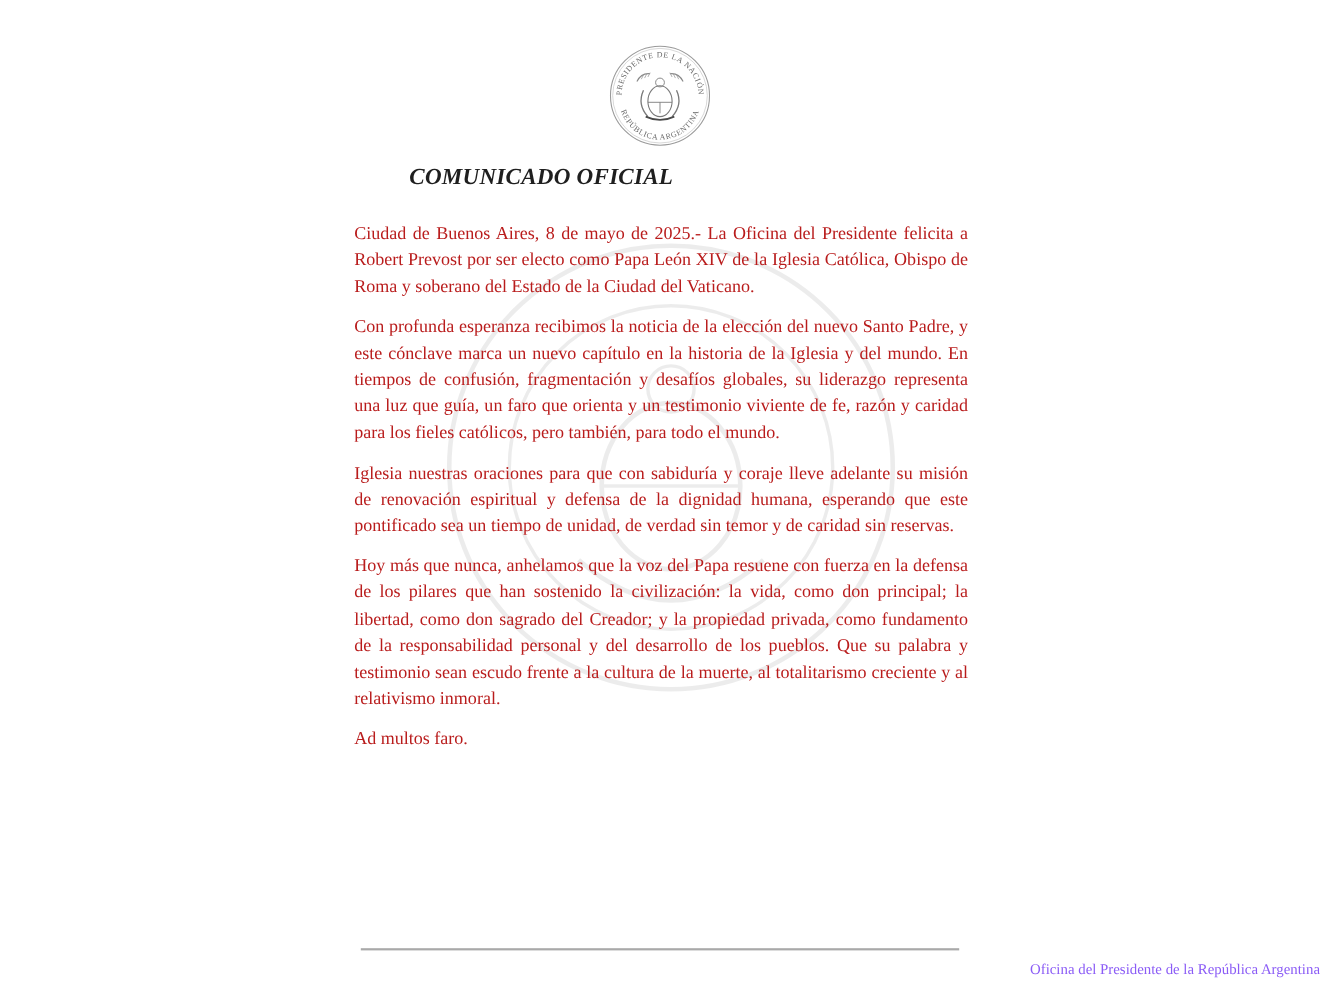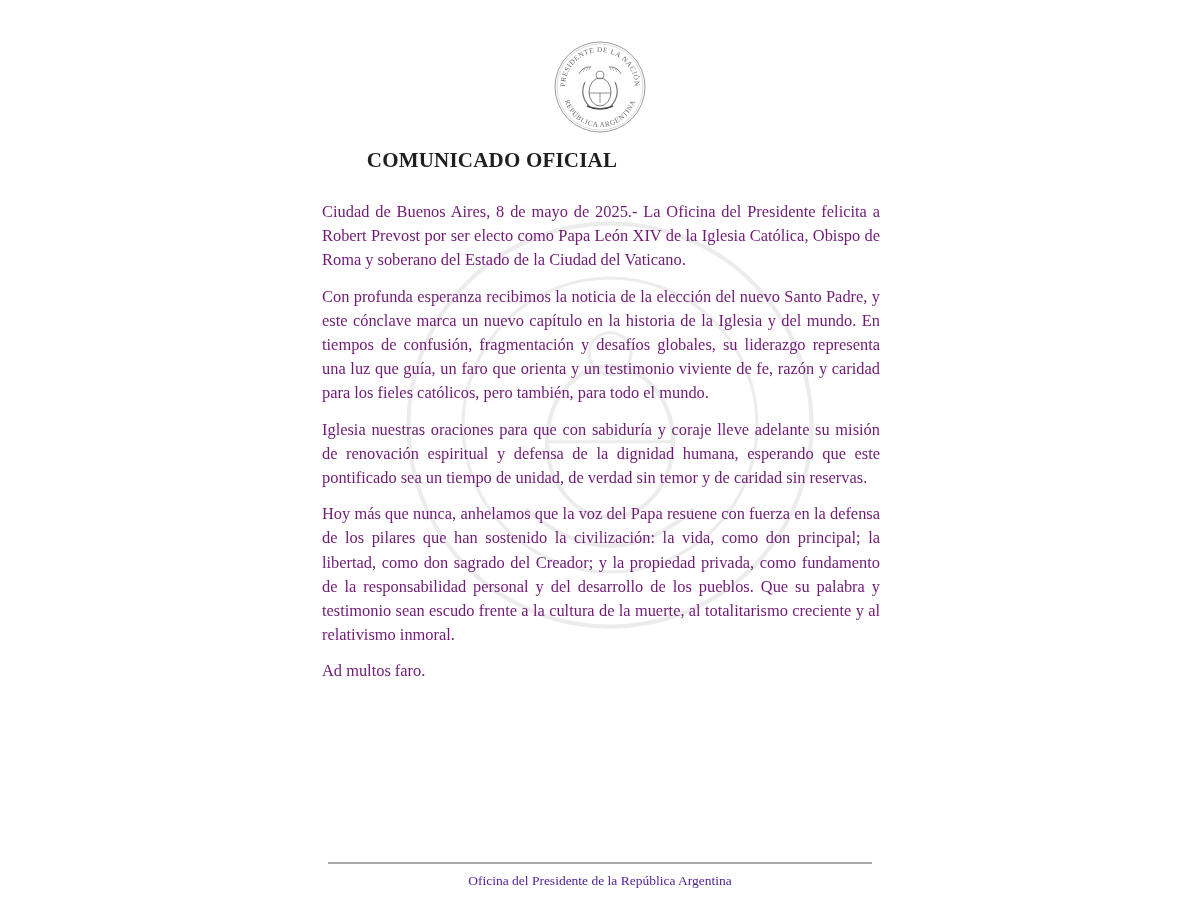--- a/index.html
+++ b/index.html
@@ -43,50 +43,51 @@
       left: 0;
       width: 984px;
       top: 148px;
       text-align: center;
       font-family: "Liberation Serif", "DejaVu Serif", serif;
       font-weight: bold;
       font-size: 21px;
       letter-spacing: 0.2px;
       color: #1f1f1f;
       margin: 0;
+      font-style: italic;
     }
     .body-text {
       position: absolute;
       left: 322px;
       top: 200px;
       width: 558px;
     }
     .para {
       margin: 0 0 12px 0;
       font-size: 16.4px;
       line-height: 24.2px;
       text-align: justify;
-      color: #701a75;
+      color: #b91c1c;
     }
     .footer-rule {
       position: absolute;
       left: 328px;
       top: 862px;
       width: 544px;
       height: 2px;
       background: #a9a9a9;
     }
     .footer-text {
       position: absolute;
       left: 0;
       width: 1200px;
       top: 873px;
-      text-align: center;
+      text-align: right;
       font-size: 13.5px;
-      color: #4c1d95;
+      color: #8b5cf6;
       margin: 0;
     }
   </style>
 </head>
 <body>
 
 <div class="page">
 
   <svg class="watermark" viewBox="0 0 200 200">
     <circle cx="100" cy="100" r="96" fill="none" stroke="#000" stroke-width="2"></circle>

